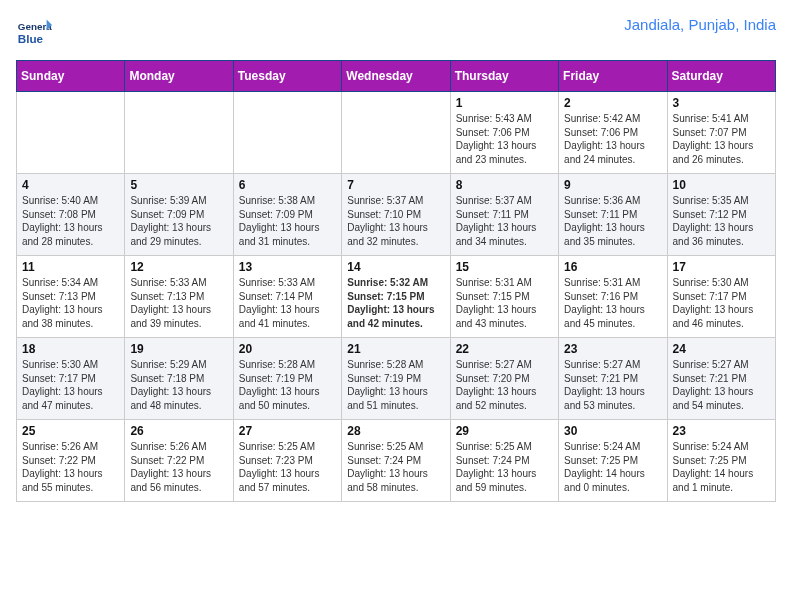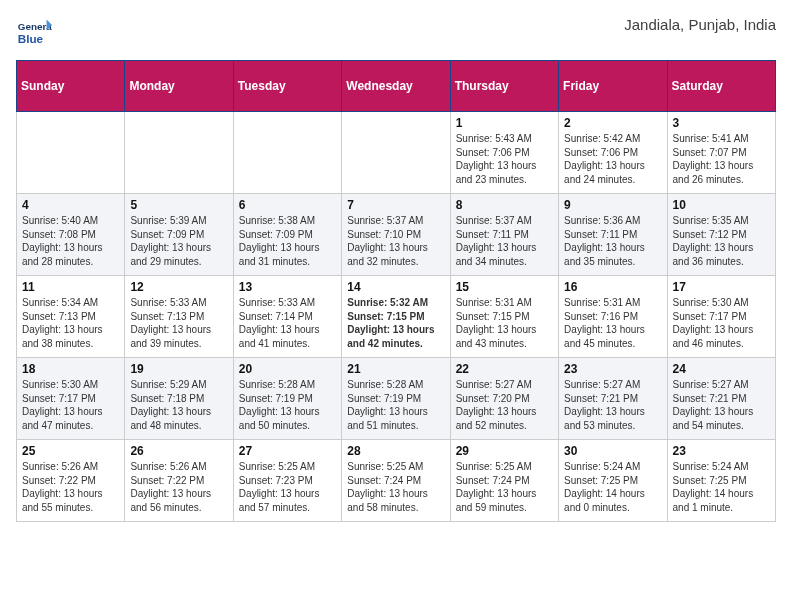--- a/index.html
+++ b/index.html
@@ -28,31 +28,31 @@
     .title-block {
       text-align: right;
     }
     .month-title {
       font-size: 32px;
       font-weight: bold;
       color: #1a1a1a;
     }
     .location {
       font-size: 15px;
-      color: #404040;
+      color: #3b82f6;
     }
     table {
       width: 100%;
       border-collapse: collapse;
       font-size: 11px;
     }
     thead th {
-      background: #be185d;
+      background: #a21caf;
       color: #fff;
-      padding: 18px 4px;
+      padding: 8px 4px;
       text-align: left;
       font-size: 12px;
       font-weight: bold;
       border: 1px solid #1a4488;
     }
     tbody td {
       border: 1px solid #ccc;
       vertical-align: top;
       padding: 4px 5px;
       width: calc(100% / 7);

